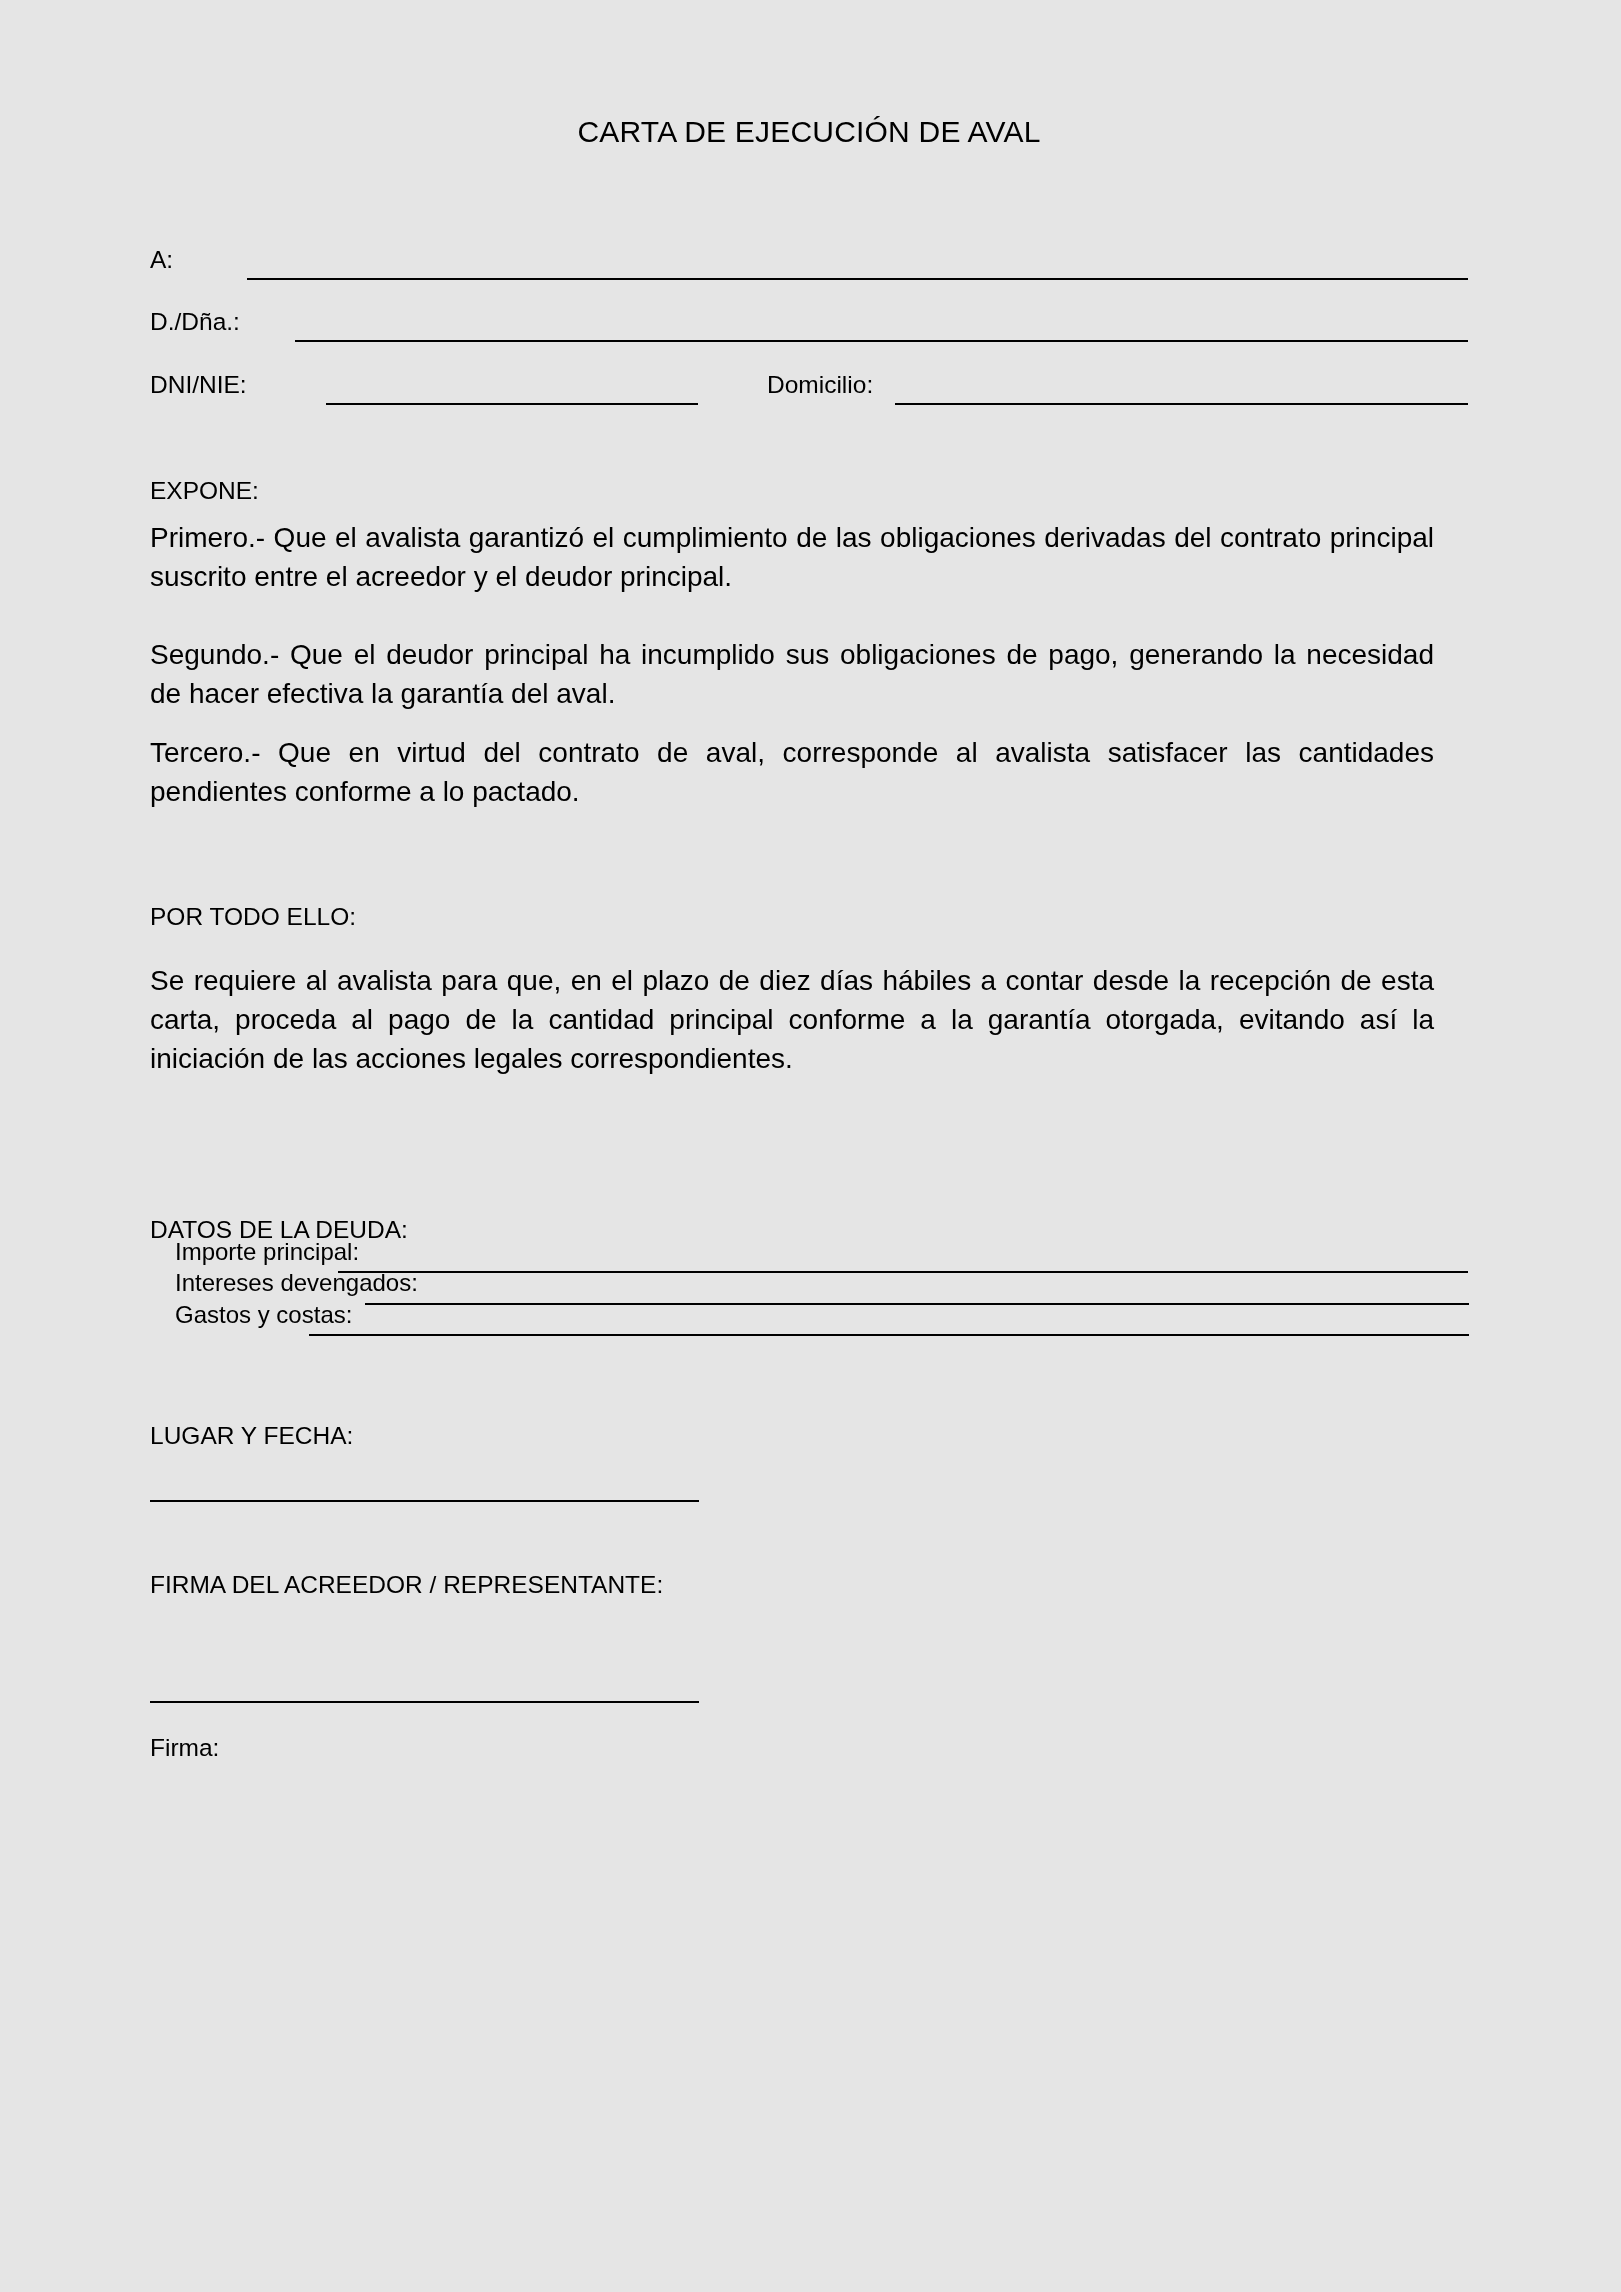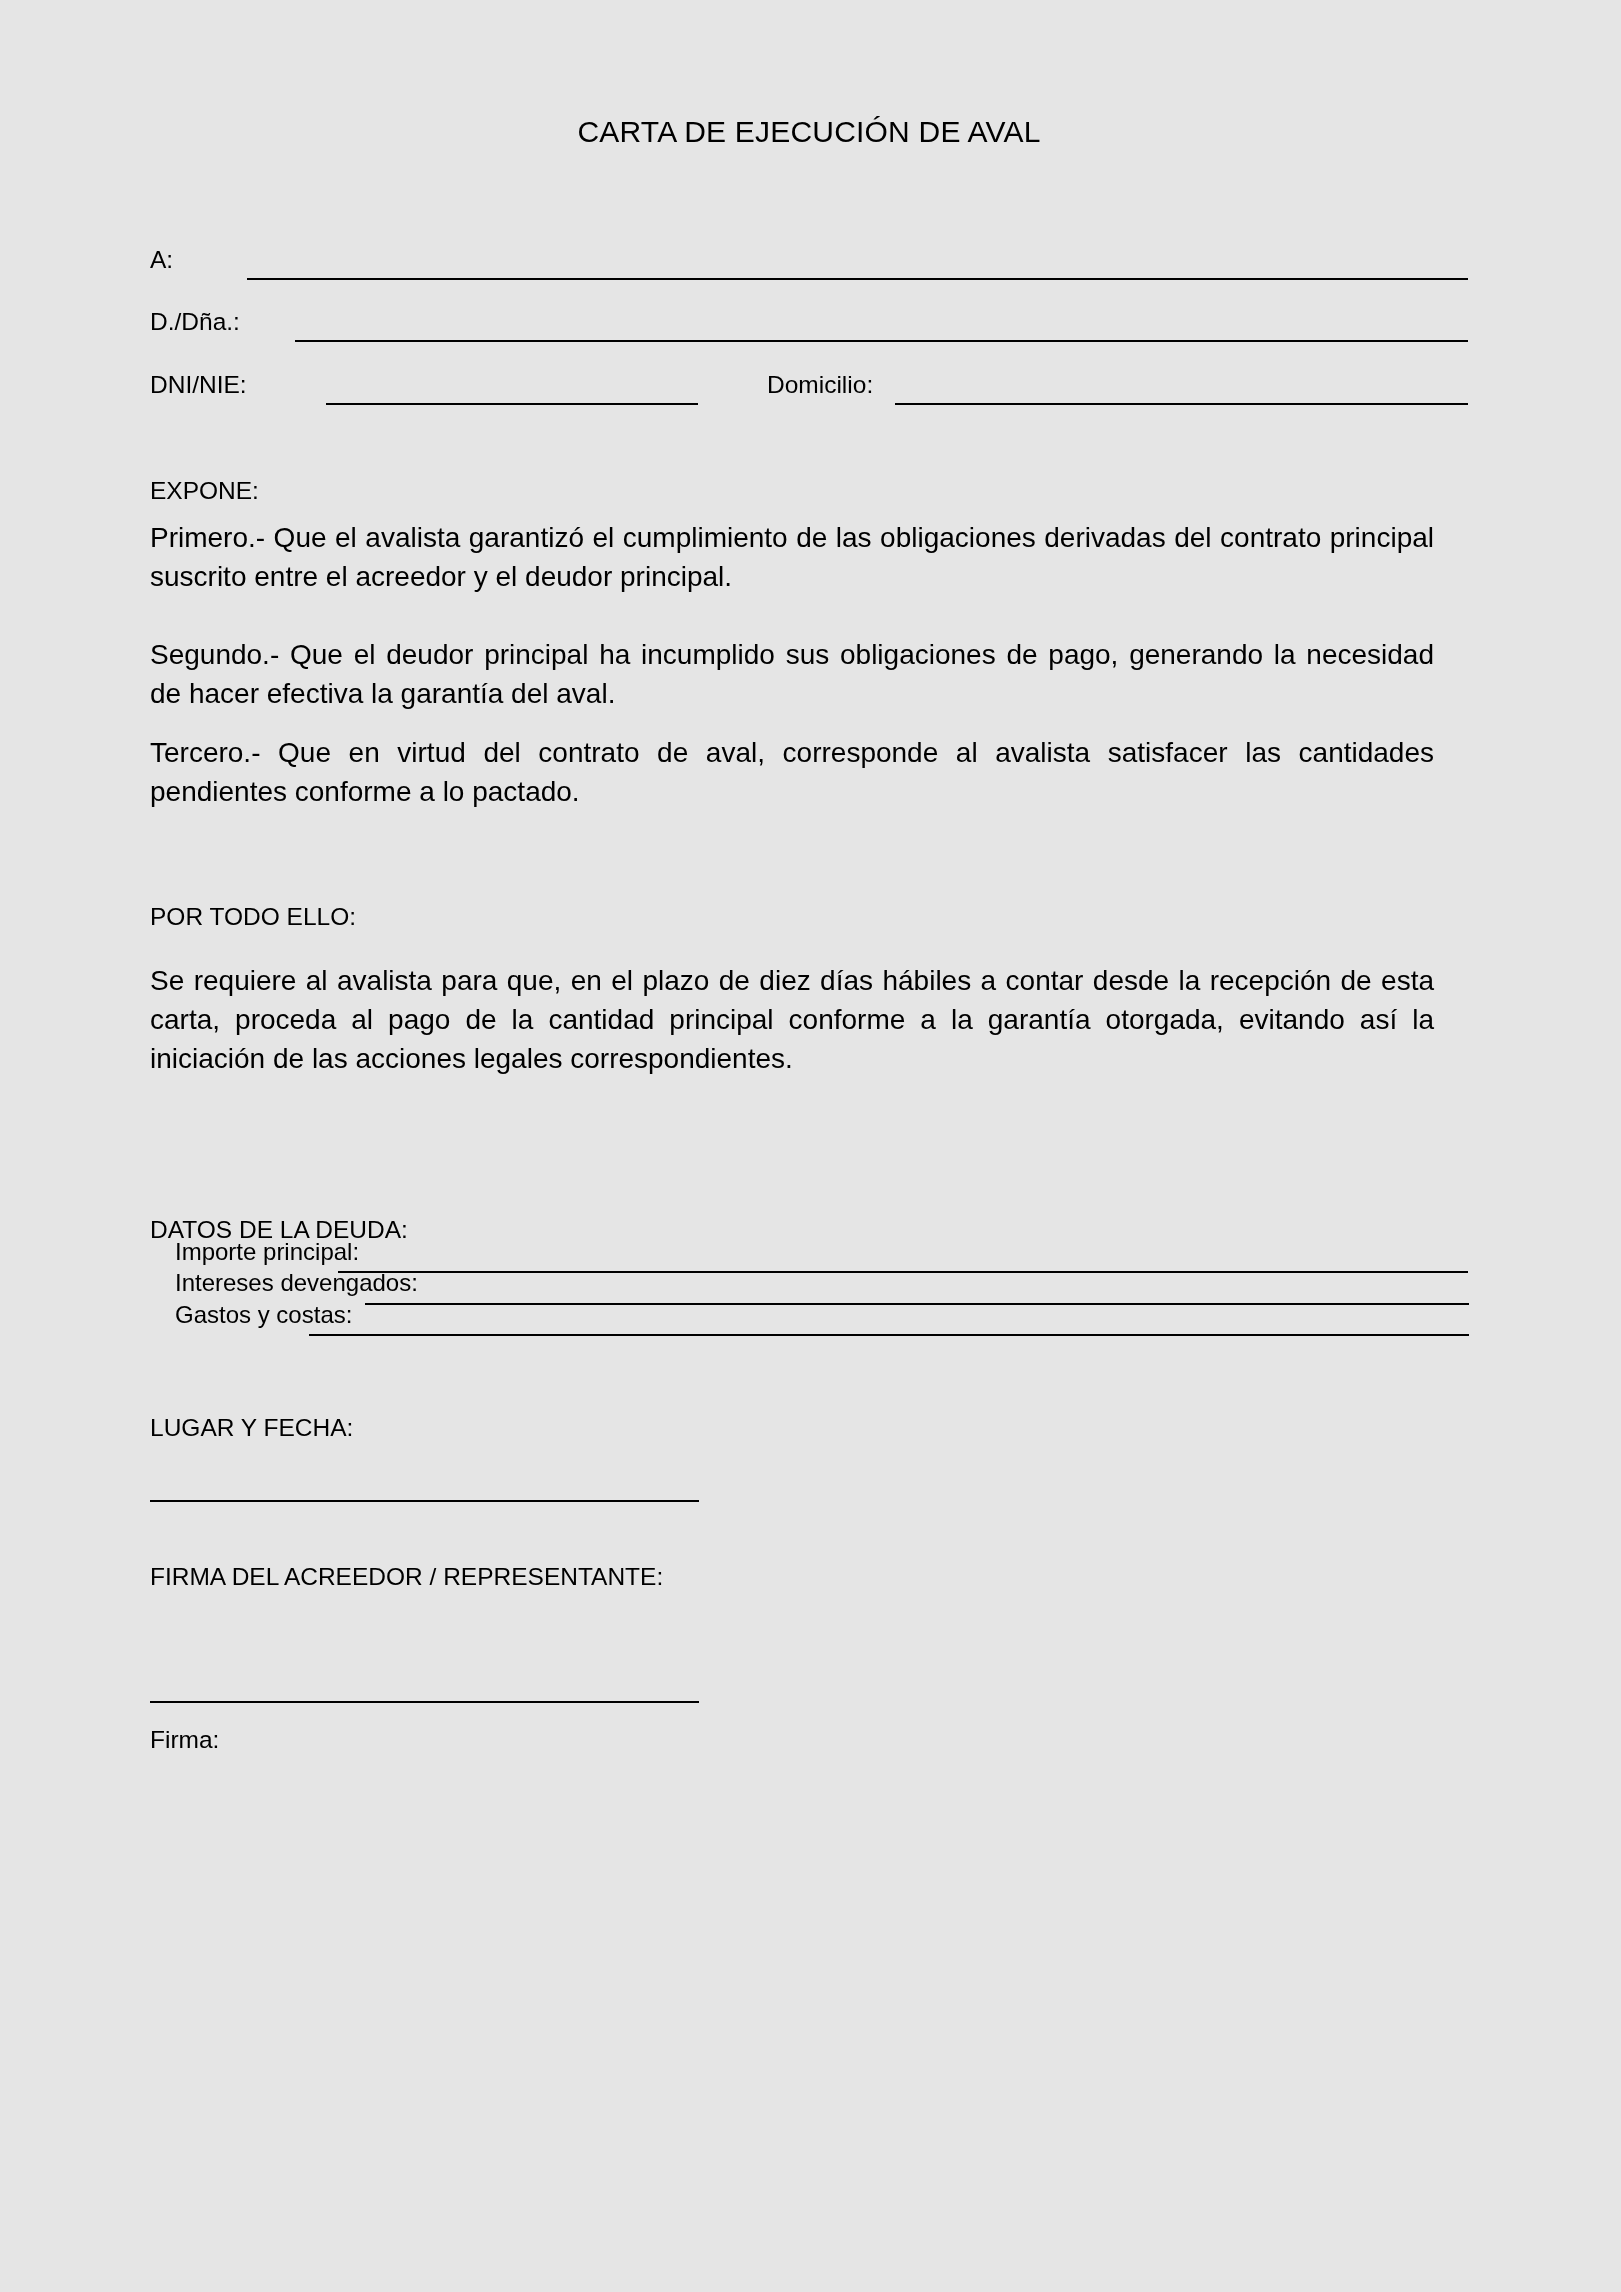--- a/index.html
+++ b/index.html
@@ -89,20 +89,21 @@
     white-space: nowrap;
     margin-left: 8px;
   }
 
   .sig-label {
     position: absolute;
     left: 0;
     font-size: 24.5px;
     line-height: 29px;
     white-space: nowrap;
+    margin-top: 8px;
   }
 </style>
 </head>
 <body>
 
 <div class="page">
   <div class="content">
 
     <div class="doc-title">CARTA DE EJECUCIÓN DE AVAL</div>
 

